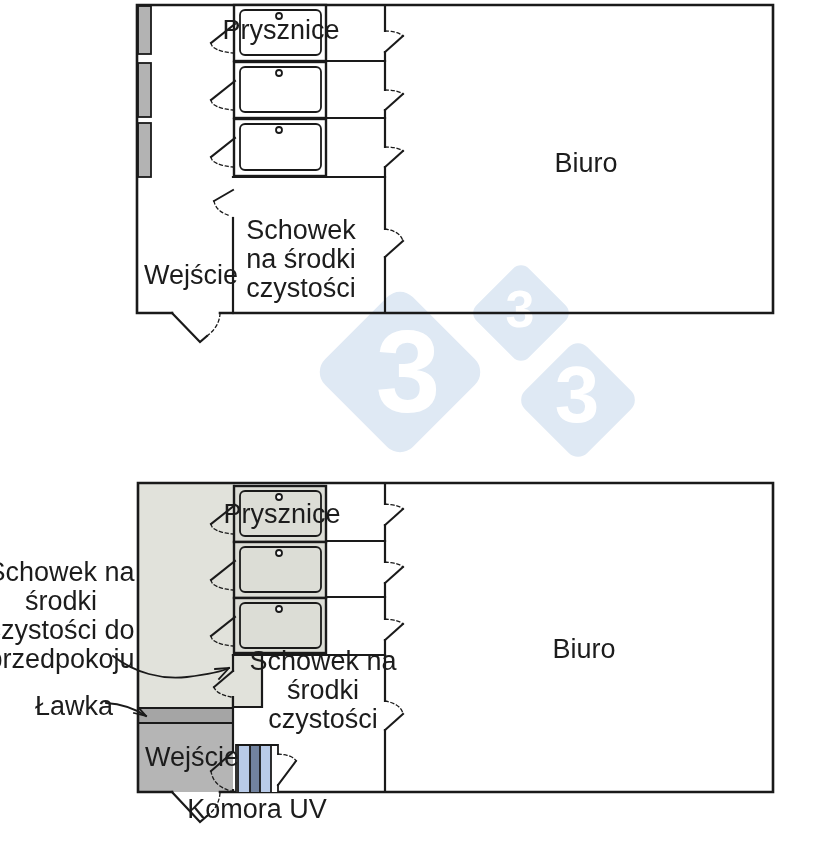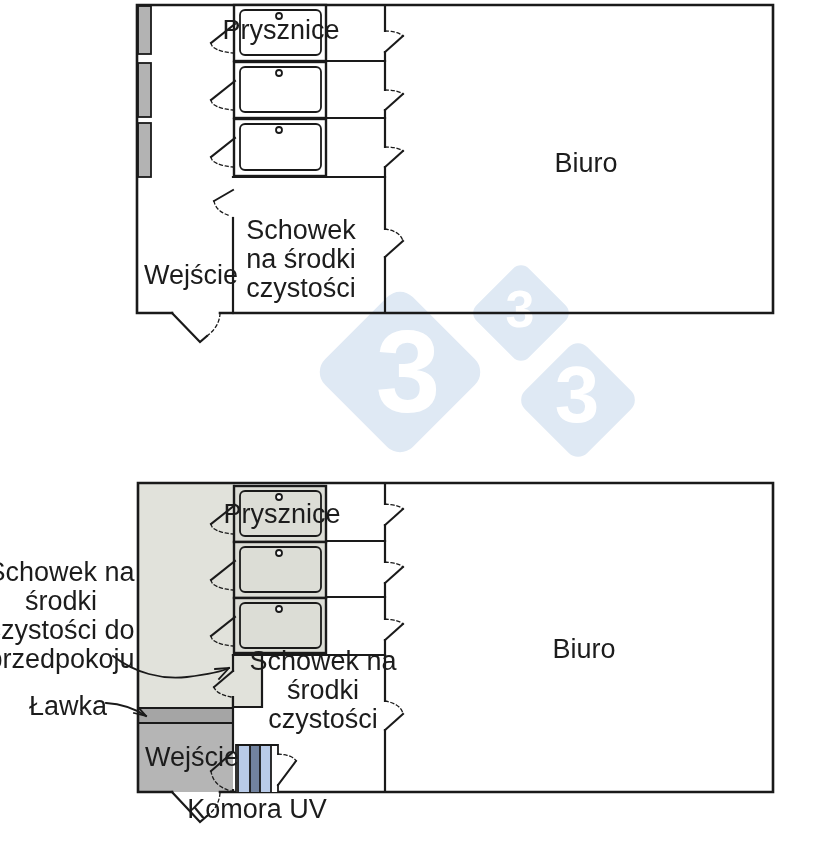--- a/index.html
+++ b/index.html
@@ -177,19 +177,19 @@
   <div class="label" style="left:191px;top:276px;">Wejście</div>
   <div class="label" style="left:586px;top:164px;">Biuro</div>
 
   <div class="label" style="left:282px;top:515px;">Prysznice</div>
   <div class="label" style="left:323px;top:691px;">Schowek na
 środki
 czystości</div>
   <div class="label" style="left:584px;top:650px;">Biuro</div>
   <div class="label" style="left:192px;top:758px;">Wejście</div>
   <div class="label" style="left:257px;top:810px;">Komora UV</div>
-  <div class="label" style="left:68px;top:707px;">Ławka</div>
+  <div class="label" style="left:74px;top:707px;">Ławka</div>
   <div class="label" style="left:61px;top:616px;">Schowek na
 środki
 czystości do
 przedpokoju</div>
 
 </div>
 
 </body></html>

